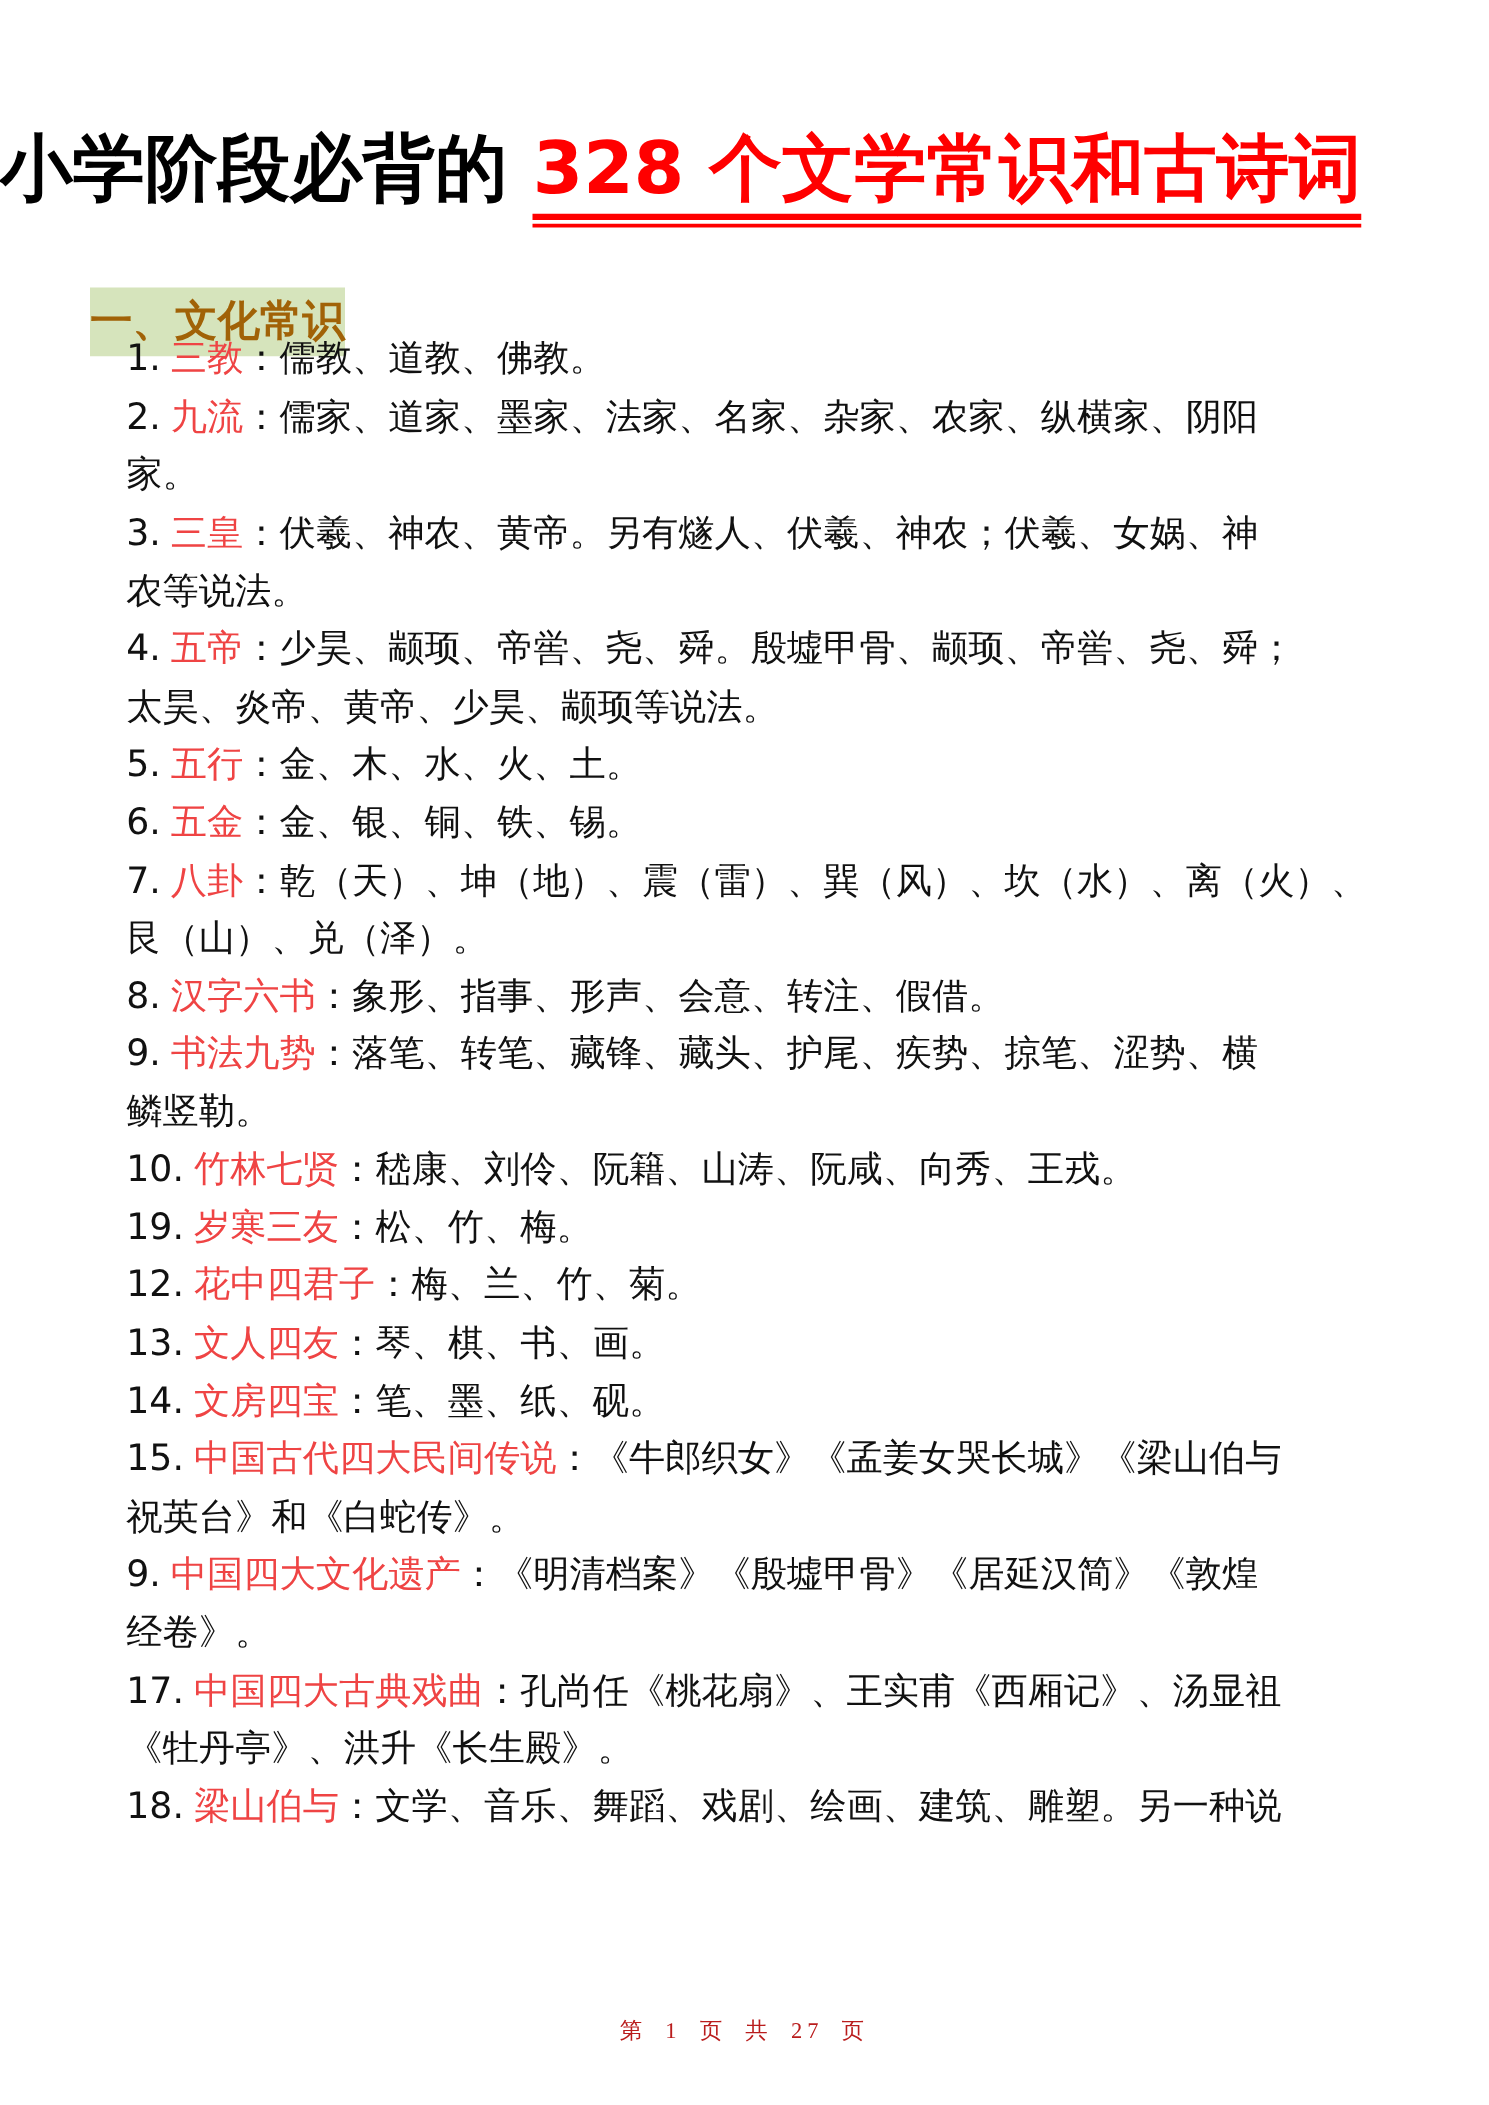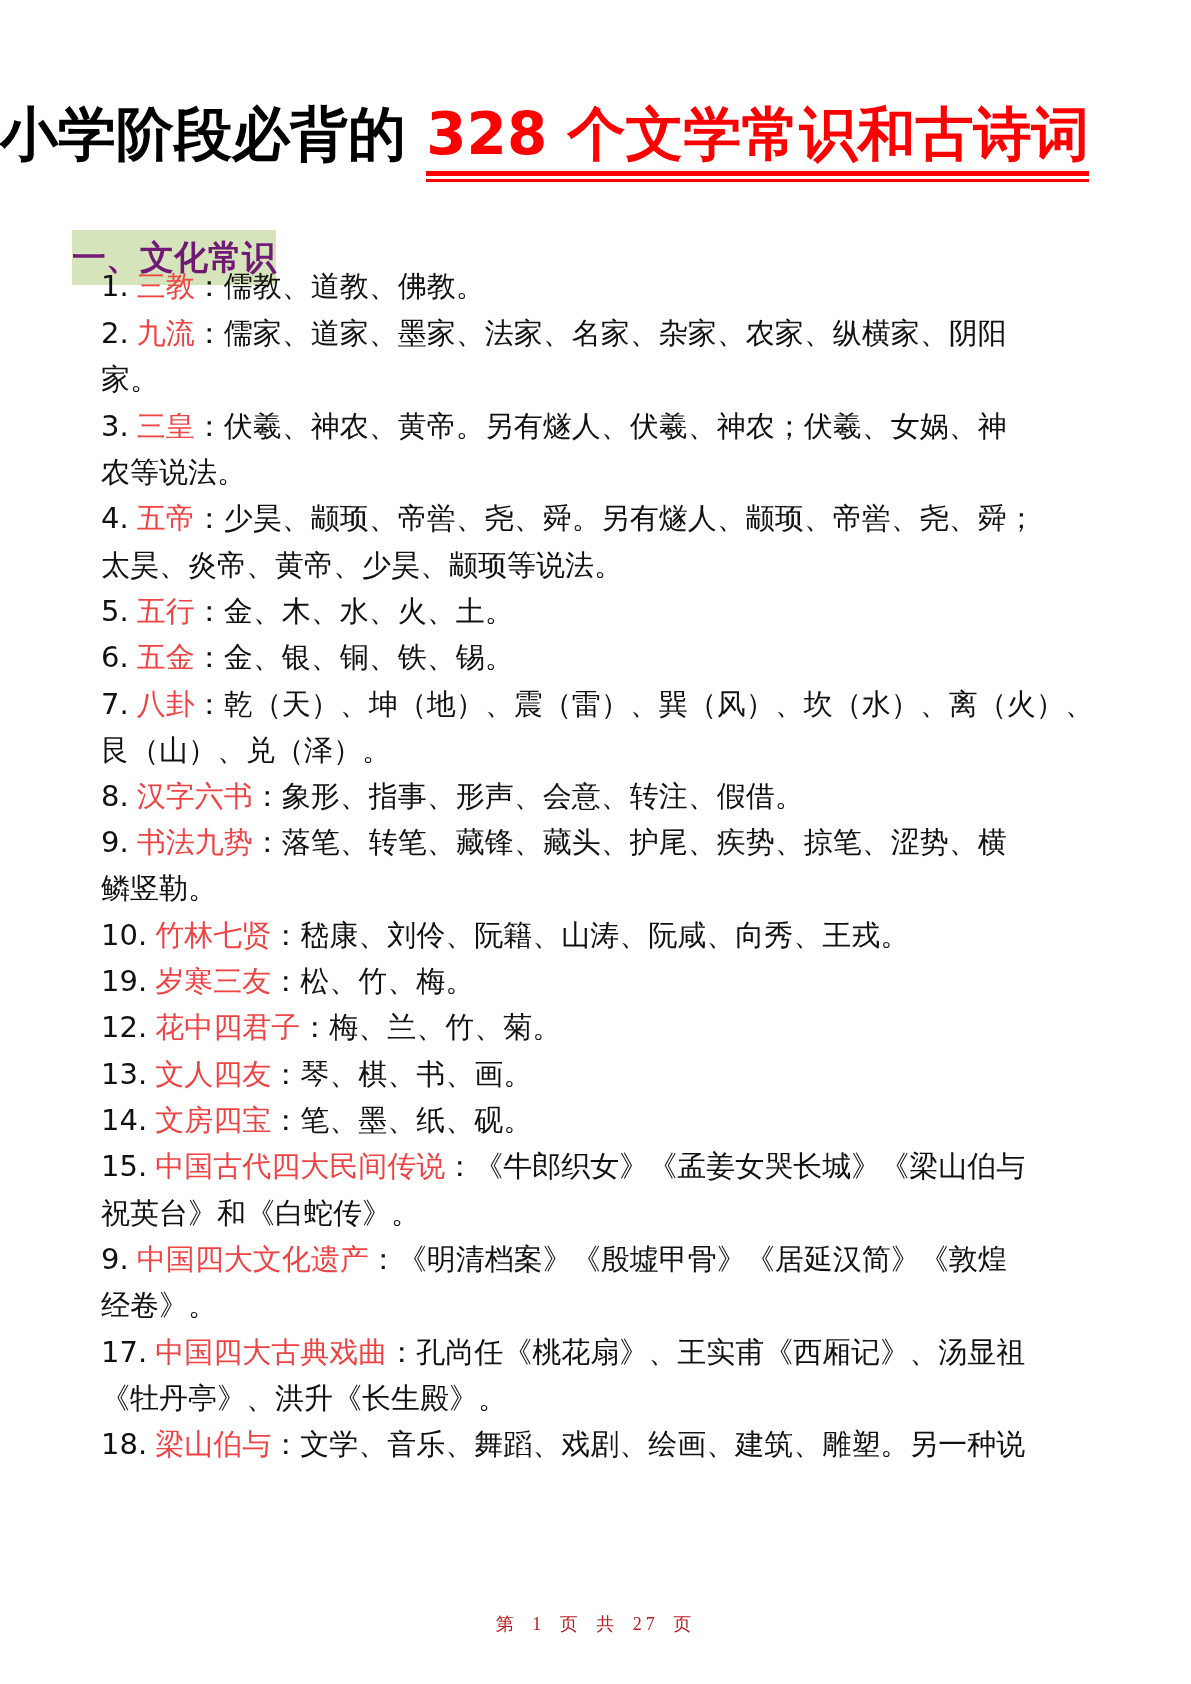--- a/index.html
+++ b/index.html
@@ -5,21 +5,21 @@
     html, body { margin: 0; padding: 0; background: #ffffff; }
     body { width: 1191px; height: 1684px; position: relative; overflow: hidden;
            font-family: "DejaVu Sans", "Liberation Sans", sans-serif; color: #111; }
     .title { position: absolute; top: 98px; left: 0; width: 959px; 
              font-size: 58px; font-weight: bold; line-height: 72px; letter-spacing: 0px; white-space: nowrap; }
     .title .black { color: #000; }
     .title .red { color: #ff0000; display: inline-block; position: relative; }
     .title .red::after { content: ""; position: absolute; left: 0; right: 0; bottom: -6px; height: 5px; background: #ff0000; }
     .title .red::before { content: ""; position: absolute; left: 0; right: 0; bottom: -12px; height: 3px; background: #ff0000; }
     .section { position: absolute; top: 230px; left: 72px; width: 204px; height: 55px; background: #d6e4bc;
-               font-size: 34px; font-weight: bold; line-height: 55px; padding-left: 0; white-space: nowrap; color: #701a75; }
+               font-size: 34px; font-weight: bold; line-height: 55px; padding-left: 0; white-space: nowrap; color: #a16207; }
     .line { position: absolute; left: 101px; font-size: 29px; line-height: 40px; white-space: nowrap; color: #111; }
     .line.cont { left: 101px; }
     .num { margin-right: 8px; }
     .key { color: #ef4444; text-decoration-color: #ff0000; text-underline-offset: 6px; text-decoration-thickness: 2px; }
     .footer { position: absolute; top: 1612px; left: 0; width: 1191px; text-align: center;
               font-family: "Liberation Serif", "DejaVu Serif", serif; font-size: 18px; color: #b91c1c; word-spacing: 6px; letter-spacing: 4px; }
   </style>
 </head>
 <body>
 
@@ -37,21 +37,21 @@
   <span class="num">2.</span><span class="key">九流</span><span>：儒家、道家、墨家、法家、名家、杂家、农家、纵横家、阴阳</span>
 </div>
 <div class="line cont" style="top:359px">家。</div>
 
 <div class="line" style="top:406px">
   <span class="num">3.</span><span class="key">三皇</span><span>：伏羲、神农、黄帝。另有燧人、伏羲、神农；伏羲、女娲、神</span>
 </div>
 <div class="line cont" style="top:452px">农等说法。</div>
 
 <div class="line" style="top:498px">
-  <span class="num">4.</span><span class="key">五帝</span><span>：少昊、颛顼、帝喾、尧、舜。另有燧人、颛顼、帝喾、尧、舜；</span>
+  <span class="num">4.</span><span class="key">五帝</span><span>：少昊、颛顼、帝喾、尧、舜。殷墟甲骨、颛顼、帝喾、尧、舜；</span>
 </div>
 <div class="line cont" style="top:545px">太昊、炎帝、黄帝、少昊、颛顼等说法。</div>
 
 <div class="line" style="top:591px">
   <span class="num">5.</span><span class="key">五行</span><span>：金、木、水、火、土。</span>
 </div>
 
 <div class="line" style="top:637px">
   <span class="num">6.</span><span class="key">五金</span><span>：金、银、铜、铁、锡。</span>
 </div>

